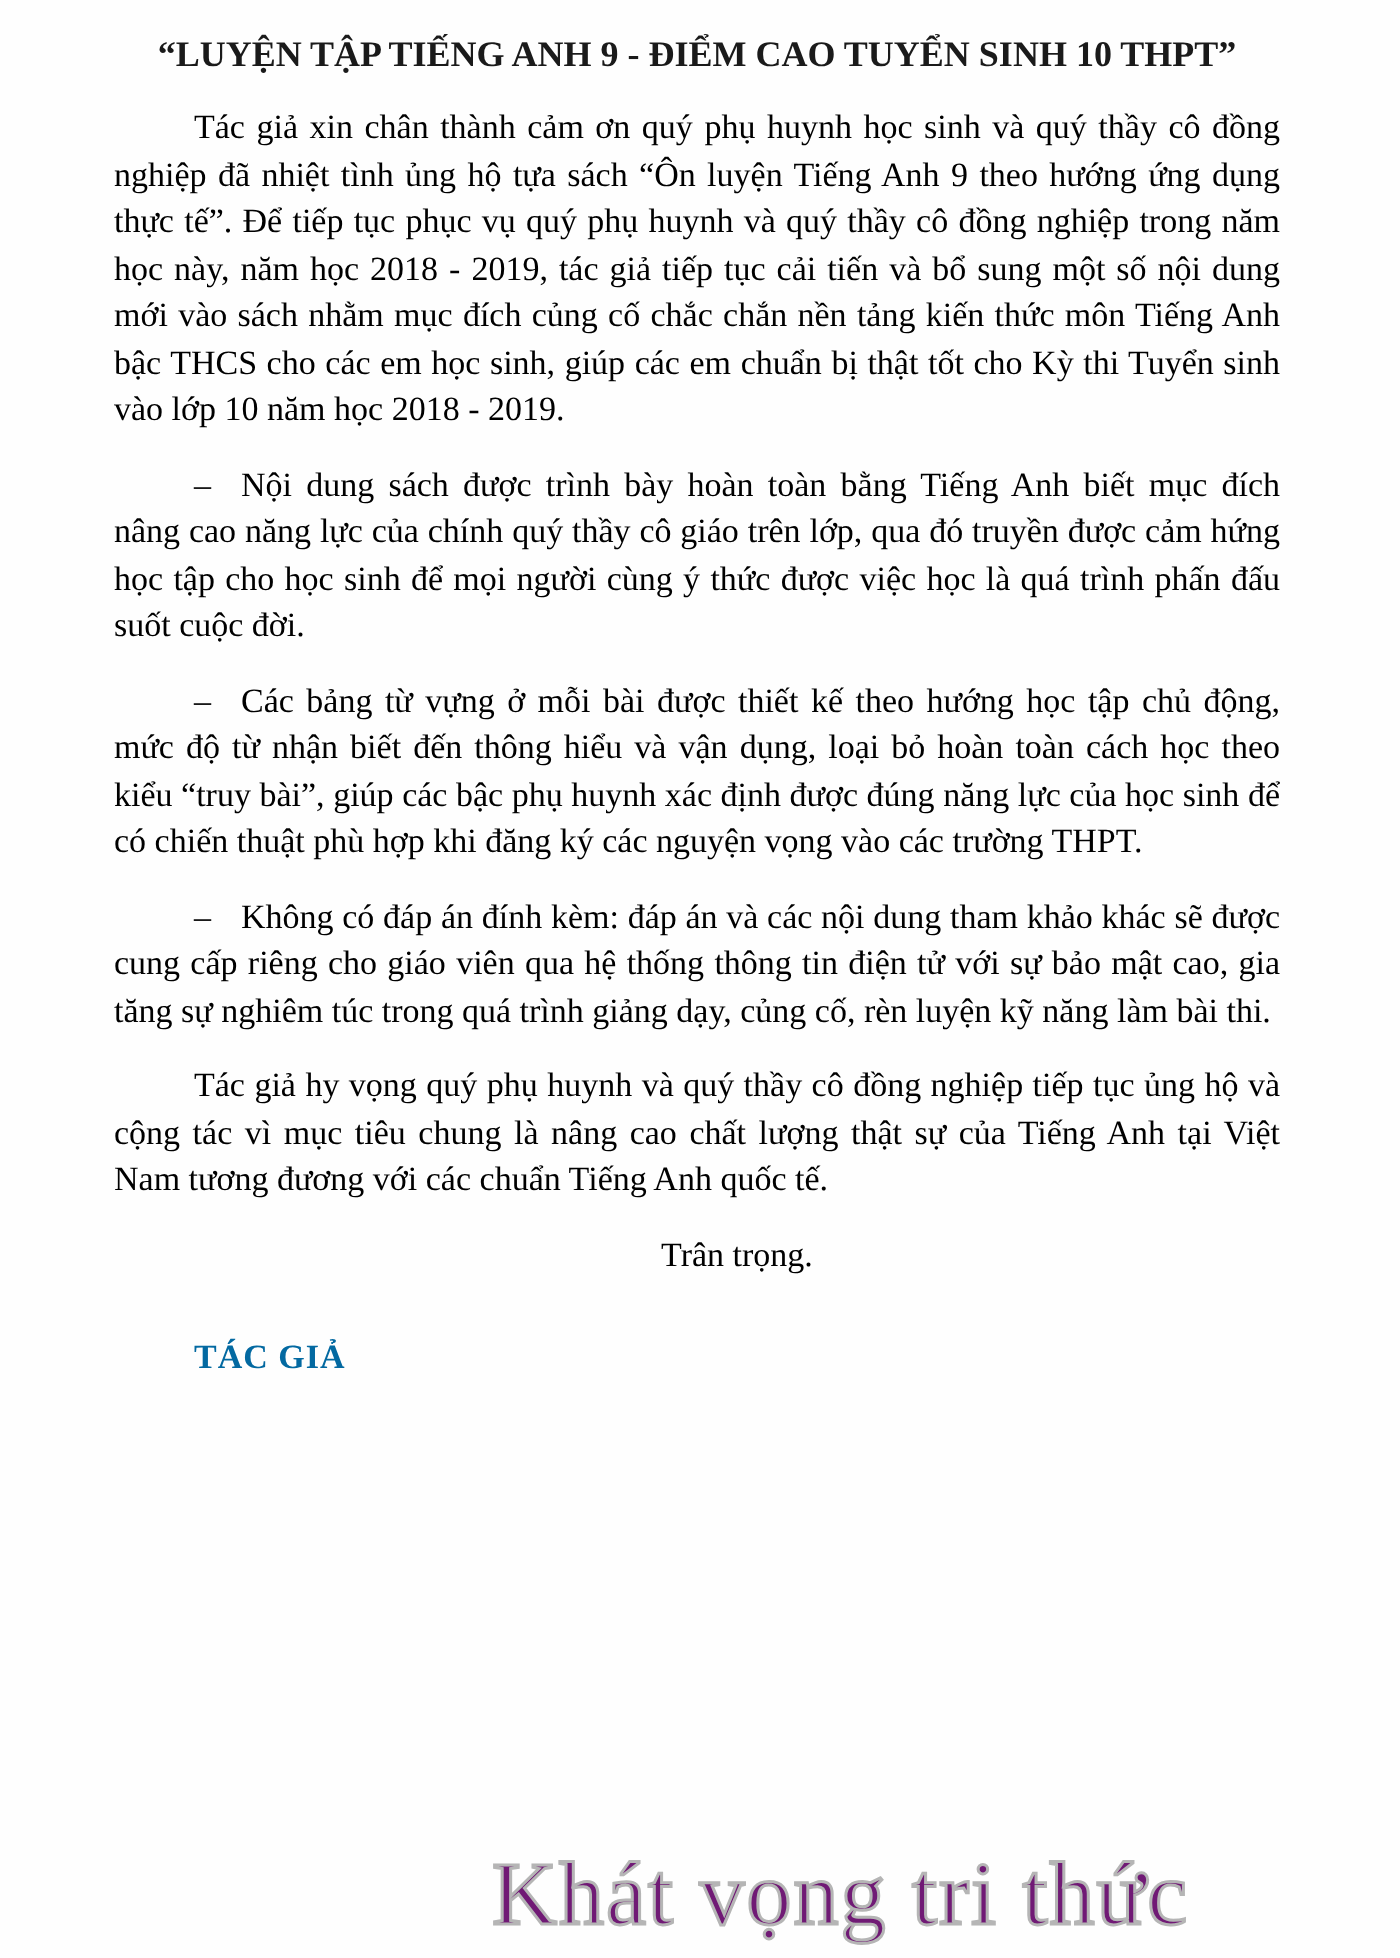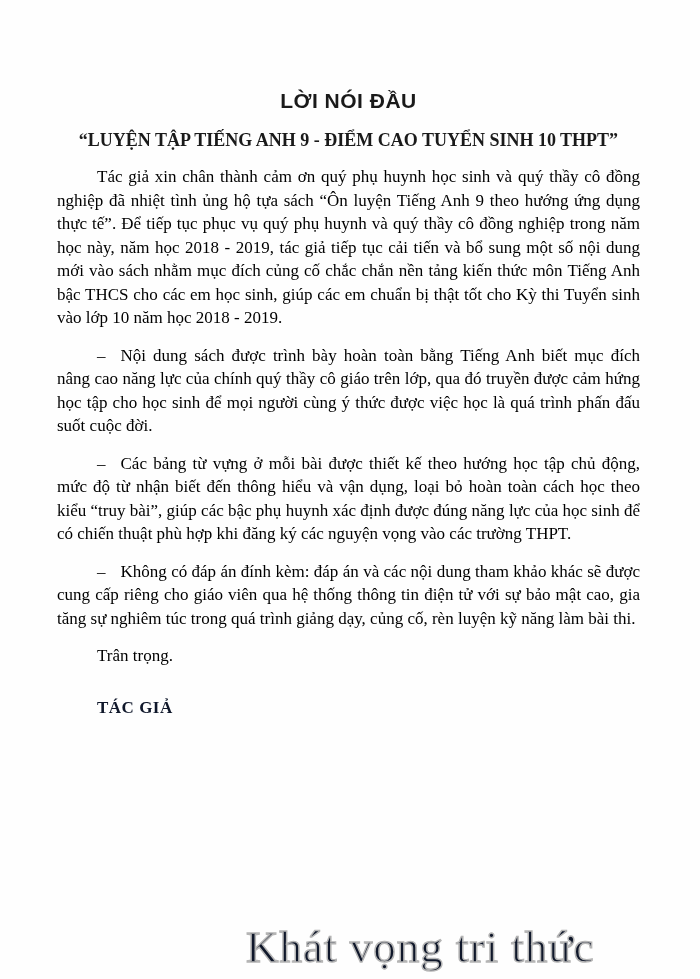--- a/index.html
+++ b/index.html
@@ -43,28 +43,28 @@
   .para {
     font-size: 17px;
     line-height: 23.5px;
     margin: 14px 0 7px 0;
     text-align: justify;
     text-indent: 40px;
     color: #000000;
   }
   .bullet .dash { margin-right: 15px; }
   .bullet b { font-weight: normal; }
-  .regards { text-align: left; }
+  .regards { text-align: center; }
   .author {
     margin: 30px 0 0 0;
     font-weight: bold;
     font-size: 17px;
     letter-spacing: 0.5px;
     text-indent: 40px;
-    color: #0f172a;
+    color: #0369a1;
   }
   .watermark {
     position: absolute;
     inset: 0;
     z-index: 1;
     pointer-events: none;
   }
   .wm-logo {
     position: absolute;
     left: 147px;
@@ -76,50 +76,50 @@
     -webkit-text-stroke: 2px #b0b0b0;
     letter-spacing: 2px;
   }
   .wm-slogan {
     position: absolute;
     left: 246px;
     top: 925px;
     font-family: "Liberation Serif", serif;
     font-size: 45px;
     line-height: 1;
-    color: #0f172a;
+    color: #701a75;
     -webkit-text-stroke: 1.5px #b5b5b5;
     letter-spacing: 1px;
   }
 </style>
 </head>
 <body>
 
 <div class="page">
 
   <div class="watermark">
     <div class="wm-slogan">Khát vọng tri thức</div>
   </div>
 
   <div class="content">
 
-    <h1 class="title">LỜI NÓI ĐẦU</h1>
 
     <h2 class="subtitle">“LUYỆN TẬP TIẾNG ANH 9 - ĐIỂM CAO TUYỂN SINH 10 THPT”</h2>
 
     <p class="para">Tác giả xin chân thành cảm ơn quý phụ huynh học sinh và quý thầy cô đồng nghiệp đã nhiệt tình ủng hộ tựa sách “Ôn luyện Tiếng Anh 9 theo hướng ứng dụng thực tế”. Để tiếp tục phục vụ quý phụ huynh và quý thầy cô đồng nghiệp trong năm học này, năm học 2018 - 2019, tác giả tiếp tục cải tiến và bổ sung một số nội dung mới vào sách nhằm mục đích củng cố chắc chắn nền tảng kiến thức môn Tiếng Anh bậc THCS cho các em học sinh, giúp các em chuẩn bị thật tốt cho Kỳ thi Tuyển sinh vào lớp 10 năm học 2018 - 2019.</p>
 
 
     <p class="para bullet"><span class="dash">–</span><b></b><span>Nội dung sách được trình bày hoàn toàn bằng Tiếng Anh biết mục đích nâng cao năng lực của chính quý thầy cô giáo trên lớp, qua đó truyền được cảm hứng học tập cho học sinh để mọi người cùng ý thức được việc học là quá trình phấn đấu suốt cuộc đời.</span></p>
 
     <p class="para bullet"><span class="dash">–</span><b></b><span>Các bảng từ vựng ở mỗi bài được thiết kế theo hướng học tập chủ động, mức độ từ nhận biết đến thông hiểu và vận dụng, loại bỏ hoàn toàn cách học theo kiểu “truy bài”, giúp các bậc phụ huynh xác định được đúng năng lực của học sinh để có chiến thuật phù hợp khi đăng ký các nguyện vọng vào các trường THPT.</span></p>
 
 
     <p class="para bullet"><span class="dash">–</span><b>Không có đáp án đính kèm:</b><span> đáp án và các nội dung tham khảo khác sẽ được cung cấp riêng cho giáo viên qua hệ thống thông tin điện tử với sự bảo mật cao, gia tăng sự nghiêm túc trong quá trình giảng dạy, củng cố, rèn luyện kỹ năng làm bài thi.</span></p>
 
+    <p class="para">Tác giả hy vọng quý phụ huynh và quý thầy cô đồng nghiệp tiếp tục ủng hộ và cộng tác vì mục tiêu chung là nâng cao chất lượng thật sự của Tiếng Anh tại Việt Nam tương đương với các chuẩn Tiếng Anh quốc tế.</p>
 
     <p class="para regards">Trân trọng.</p>
 
     <p class="author">TÁC GIẢ</p>
 
   </div>
 
 </div>
 
 </body></html>

